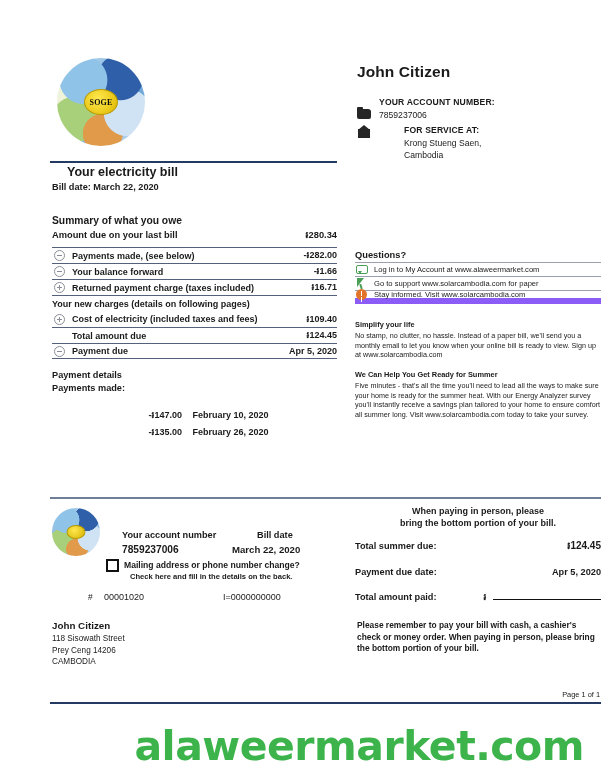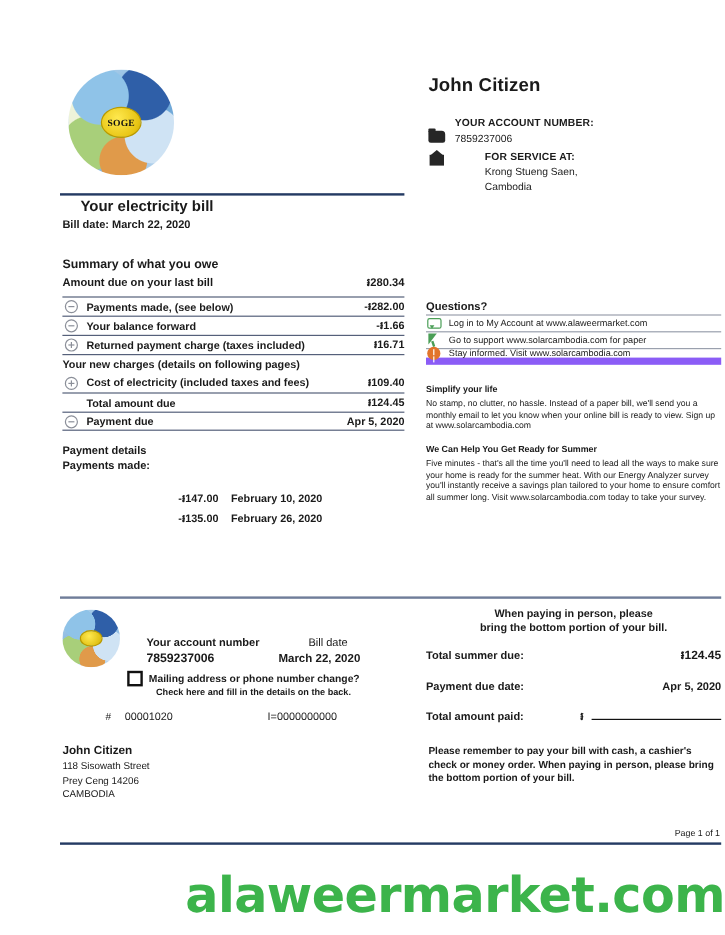--- a/index.html
+++ b/index.html
@@ -190,21 +190,21 @@
       linear-gradient(150deg,#bcd9ef 0%,#7fb2dd 45%,#cfe3f4 100%);
   }
   .stub-logo .badge {
     position:absolute; left:50%; top:50%; transform:translate(-50%,-50%);
     width:19px; height:14px; border-radius:50%;
     background:radial-gradient(circle at 40% 35%, #ffe94f, #e0bf12 75%);
     border:1px solid #b99a00;
   }
   .stub-acct-lbl { position:absolute; left:122px; top:530px; font-size:9.2px; font-weight:bold; }
   .stub-acct-val { position:absolute; left:122px; top:544px; font-size:10.2px; font-weight:bold; }
-  .stub-date-lbl { position:absolute; left:232px; top:530px; font-size:9.2px; font-weight:normal;padding-left:25px; }
+  .stub-date-lbl { position:absolute; left:232px; top:530px; font-size:9.2px; font-weight:bold;padding-left:25px; }
   .stub-date-val { position:absolute; left:232px; top:544px; font-size:9.6px; font-weight:bold; }
   .chk-box {
     position:absolute; left:106px; top:559px;
     width:13px; height:13px; border:2px solid #111; background:#fff;
   }
   .chk-lbl  { position:absolute; left:124px; top:560px; font-size:8.6px; font-weight:bold; }
   .chk-sub  { position:absolute; left:130px; top:572px; font-size:7.6px; font-weight:bold; }
   .ref-hash { position:absolute; left:88px; top:592px; font-size:8.4px; }
   .ref-num  { position:absolute; left:104px; top:592px; font-size:9px; }
   .ref-right{ position:absolute; left:223px; top:592px; font-size:9px; }
@@ -232,21 +232,21 @@
     text-align:right; font-size:7.4px;
   }
   .footer-rule {
     position:absolute; left:50px; top:702px; width:551px; height:2px;
     background:#243a63;
   }
 
   
   .watermark {
     position:absolute; left:0; top:722px; width:604px;
-    text-align:right; padding-right:0;
+    text-align:right; padding-right:20px;
     font-size:41px; font-weight:bold; color:#3cb44b;
     letter-spacing:-0.5px;
     font-family:"DejaVu Sans", sans-serif;
   }
 </style>
 </head>
 <body>
 
 <div class="page">
 

